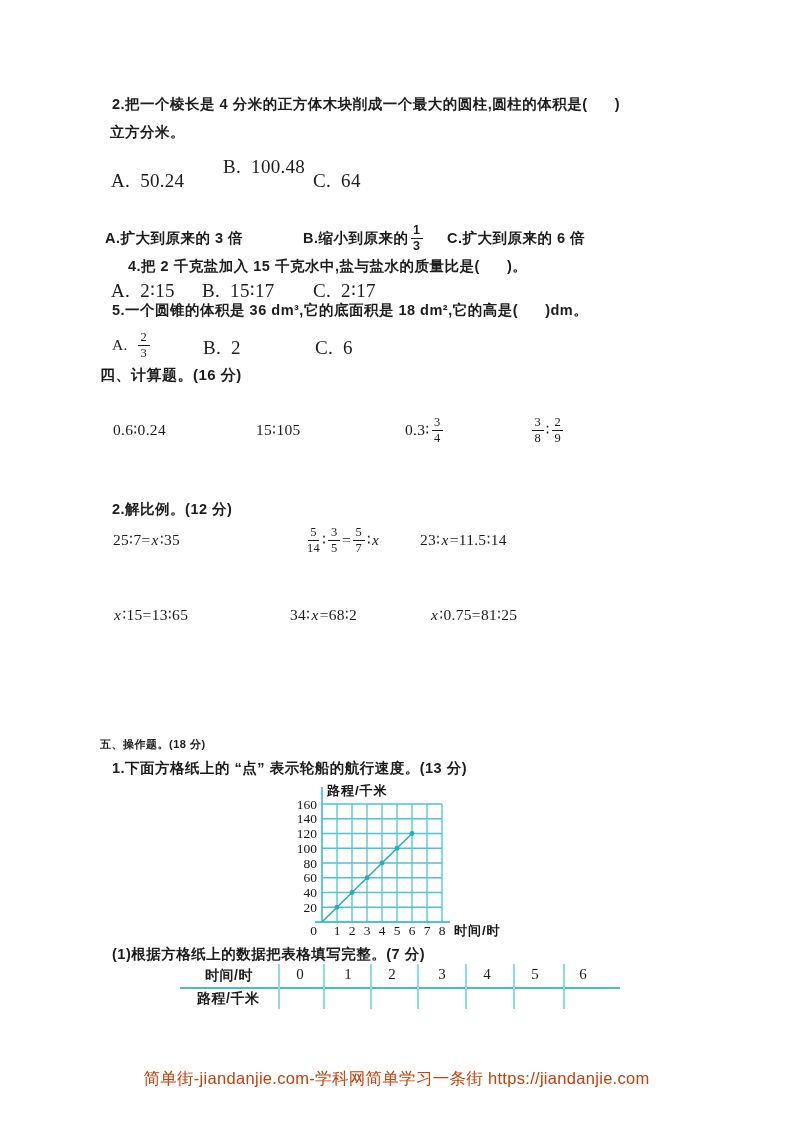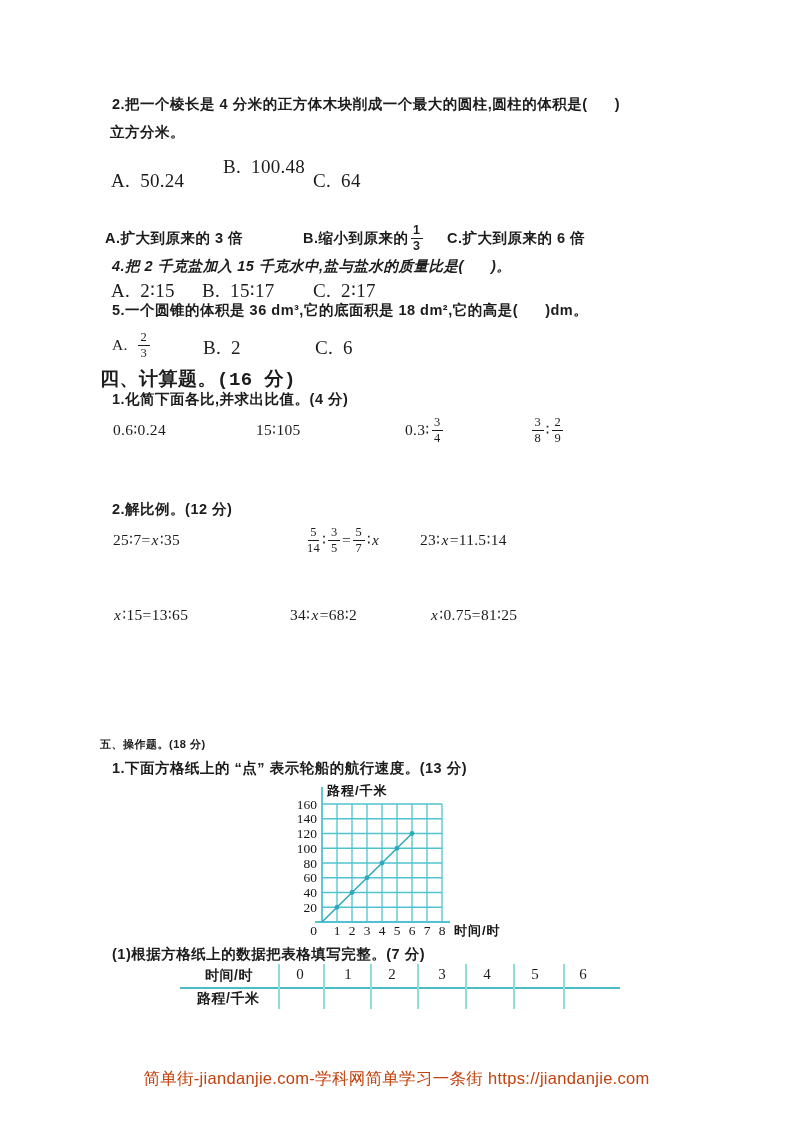--- a/index.html
+++ b/index.html
@@ -36,32 +36,31 @@
   <div class="t cn" style="left:112px;top:95px;">2.把一个棱长是 4 分米的正方体木块削成一个最大的圆柱,圆柱的体积是(      )</div>
   <div class="t cn" style="left:110px;top:123px;">立方分米。</div>
   <div class="t num opt" style="left:111px;top:170px;">A.  50.24</div>
   <div class="t num opt" style="left:223px;top:156px;">B.  100.48</div>
   <div class="t num opt" style="left:313px;top:170px;">C.  64</div>
 
   <div class="t cn rich" style="left:105px;top:221px;"><span>A.扩大到原来的 3 倍</span></div>
   <div class="t cn rich" style="left:303px;top:221px;"><span>B.缩小到原来的</span><span class="frac"><span class="fr-n">1</span><span class="fr-d">3</span></span></div>
   <div class="t cn rich" style="left:447px;top:221px;"><span>C.扩大到原来的 6 倍</span></div>
 
-  <div class="t cn" style="left:112px;top:257px;font-style:italic;">4.把 2 千克盐加入 15 千克水中,盐与盐水的质量比是(      )。</div>
+  <div class="t cn" style="left:128px;top:257px;">4.把 2 千克盐加入 15 千克水中,盐与盐水的质量比是(      )。</div>
   <div class="t num opt" style="left:111px;top:279px;">A.  2∶15</div>
   <div class="t num opt" style="left:202px;top:279px;">B.  15∶17</div>
   <div class="t num opt" style="left:313px;top:279px;">C.  2∶17</div>
 
   <div class="t cn" style="left:112px;top:301px;">5.一个圆锥的体积是 36 dm³,它的底面积是 18 dm²,它的高是(      )dm。</div>
   <div class="t num rich" style="left:112px;top:328px;"><span>A.  </span><span class="frac"><span class="fr-n">2</span><span class="fr-d">3</span></span></div>
   <div class="t num opt" style="left:203px;top:337px;">B.  2</div>
   <div class="t num opt" style="left:315px;top:337px;">C.  6</div>
 
-  <div class="t cn" style="left:100px;top:366px;font-size:19px;font-family:Liberation Mono, monospace;">四、计算题。(16 分)</div>
-  <div class="t cn" style="left:112px;top:390px;">1.化简下面各比,并求出比值。(4 分)</div>
+  <div class="t cn" style="left:100px;top:366px;font-size:15px;">四、计算题。(16 分)</div>
 
   <div class="t num rich" style="left:113px;top:413px;align-items:center;"><span>0.6∶0.24</span></div>
   <div class="t num rich" style="left:256px;top:413px;"><span>15∶105</span></div>
   <div class="t num rich" style="left:405px;top:413px;"><span>0.3∶</span><span class="frac"><span class="fr-n">3</span><span class="fr-d">4</span></span></div>
   <div class="t num rich" style="left:530px;top:413px;"><span class="frac"><span class="fr-n">3</span><span class="fr-d">8</span></span><span>∶</span><span class="frac"><span class="fr-n">2</span><span class="fr-d">9</span></span></div>
 
   <div class="t cn" style="left:112px;top:500px;">2.解比例。(12 分)</div>
 
   <div class="t num rich" style="left:113px;top:523px;"><span>25∶7=</span><span class="ivar">x</span><span>∶35</span></div>
   <div class="t num rich" style="left:305px;top:523px;"><span class="frac"><span class="fr-n">5</span><span class="fr-d">14</span></span><span>∶</span><span class="frac"><span class="fr-n">3</span><span class="fr-d">5</span></span><span>=</span><span class="frac"><span class="fr-n">5</span><span class="fr-d">7</span></span><span>∶</span><span class="ivar">x</span></div>

